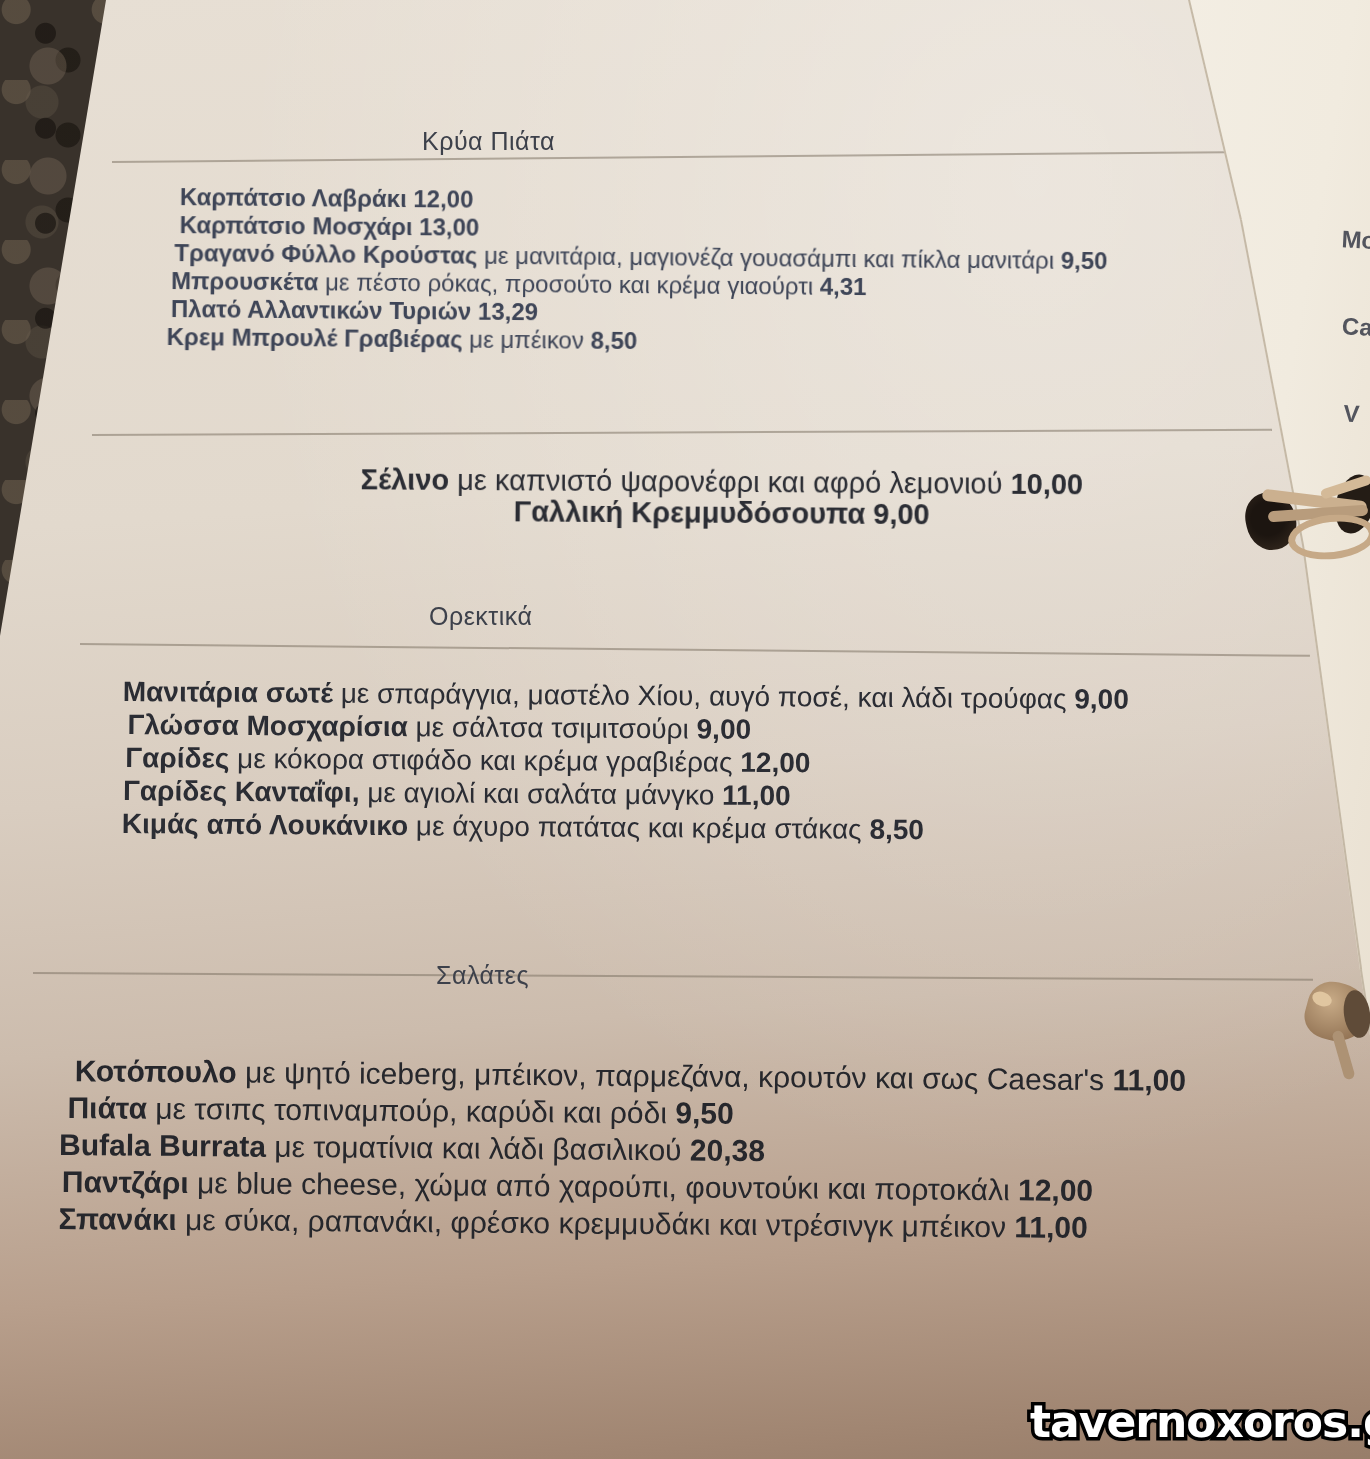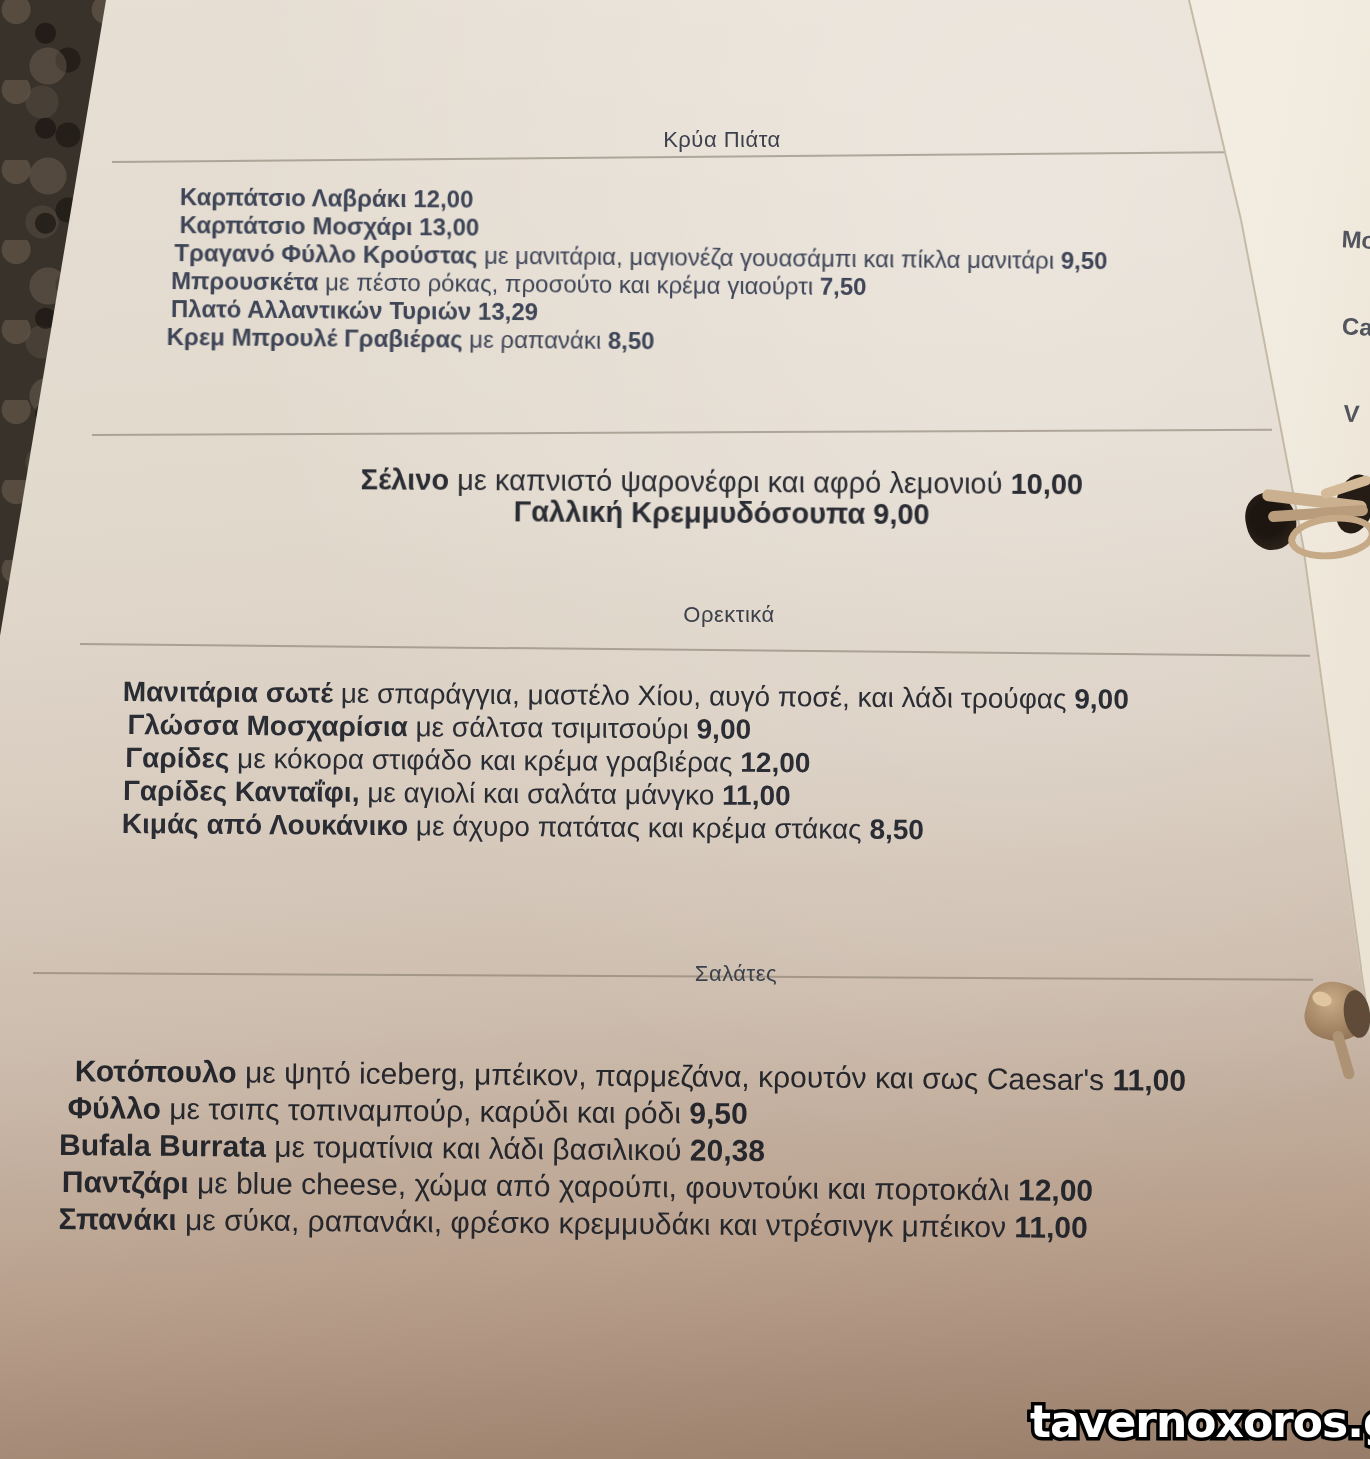--- a/index.html
+++ b/index.html
@@ -29,21 +29,21 @@
   
   .page{
     left:0;top:0;width:1374px;height:1462px;
     background:
       radial-gradient(ellipse at 75% 12%, rgba(255,255,255,.28), transparent 55%),
       linear-gradient(176deg,#e7dfd4 0%,#e2d9cd 34%,#d9cdc0 52%,#ccbcad 68%,#b89f8c 84%,#a08571 96%,#977d69 100%);
     clip-path:polygon(106px 0,1188px 0,1240px 220px,1302px 545px,1360px 970px,1374px 1062px,1374px 1462px,-2px 1462px,-2px 648px);
   }
   .edge{width:2px;background:#bdb09c;opacity:.85;transform-origin:top left;}
   .rule{height:2px;background:rgba(128,116,102,.55);transform-origin:left center;}
-  .hdr{font-size:22px;color:#3d414b;text-align:center;letter-spacing:.5px;}
+  .hdr{font-size:25px;color:#3d414b;text-align:left;letter-spacing:.5px;}
   .row{white-space:nowrap;}
   .nm,.pr{font-weight:700;}
   .sec{transform-origin:left top;}
   .sec1{left:168px;top:183px;font-size:24px;line-height:28px;color:#3e4557;transform:rotate(.5deg);filter:blur(.35px);}
   .soups{left:322px;top:464px;width:800px;text-align:center;font-size:29px;line-height:31px;color:#2b2d34;transform:rotate(.4deg);filter:blur(.2px);}
   .starters{left:123px;top:675px;font-size:28px;line-height:33px;color:#2b2d34;transform:rotate(.45deg);}
   .salads{left:60px;top:1052px;font-size:30px;line-height:37px;color:#26272c;transform:rotate(.5deg);}
   .twine{border-radius:50%;}
   .watermark{
     left:1030px;top:1396px;font-size:44px;font-weight:700;letter-spacing:-1px;
@@ -87,30 +87,30 @@
         <span class="pr">13,00</span>
       </div>
       <div class="row" style="padding-left:7px">
         <span class="nm">Τραγανό Φύλλο Κρούστας</span>
         <span class="ds">με μανιτάρια, μαγιονέζα γουασάμπι και πίκλα μανιτάρι</span>
         <span class="pr">9,50</span>
       </div>
       <div class="row" style="padding-left:4px">
         <span class="nm">Μπρουσκέτα</span>
         <span class="ds">με πέστο ρόκας, προσούτο και κρέμα γιαούρτι</span>
-        <span class="pr">7,50</span>
+        <span class="pr">4,31</span>
       </div>
       <div class="row" style="padding-left:4px">
         <span class="nm">Πλατό Αλλαντικών Τυριών</span>
         <span class="ds"></span>
         <span class="pr">13,29</span>
       </div>
       <div class="row">
         <span class="nm">Κρεμ Μπρουλέ Γραβιέρας</span>
-        <span class="ds">με ραπανάκι</span>
+        <span class="ds">με μπέικον</span>
         <span class="pr">8,50</span>
       </div>
     </div>
 
     <div class="abs sec soups">
       <div class="row">
         <span class="nm">Σέλινο</span>
         <span class="ds">με καπνιστό ψαρονέφρι και αφρό λεμονιού</span>
         <span class="pr">10,00</span>
       </div>
@@ -149,21 +149,21 @@
       </div>
     </div>
 
     <div class="abs sec salads">
       <div class="row" style="padding-left:15px">
         <span class="nm">Κοτόπουλο</span>
         <span class="ds">με ψητό iceberg, μπέικον, παρμεζάνα, κρουτόν και σως Caesar's</span>
         <span class="pr">11,00</span>
       </div>
       <div class="row" style="padding-left:8px">
-        <span class="nm">Φύλλο</span>
+        <span class="nm">Πιάτα</span>
         <span class="ds">με τσιπς τοπιναμπούρ, καρύδι και ρόδι</span>
         <span class="pr">9,50</span>
       </div>
       <div class="row">
         <span class="nm">Bufala Burrata</span>
         <span class="ds">με τοματίνια και λάδι βασιλικού</span>
         <span class="pr">20,38</span>
       </div>
       <div class="row" style="padding-left:3px">
         <span class="nm">Παντζάρι</span>

